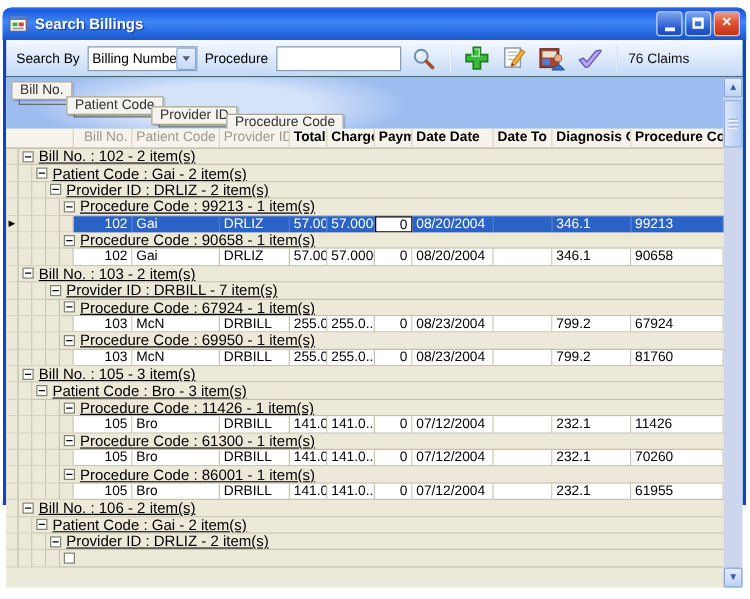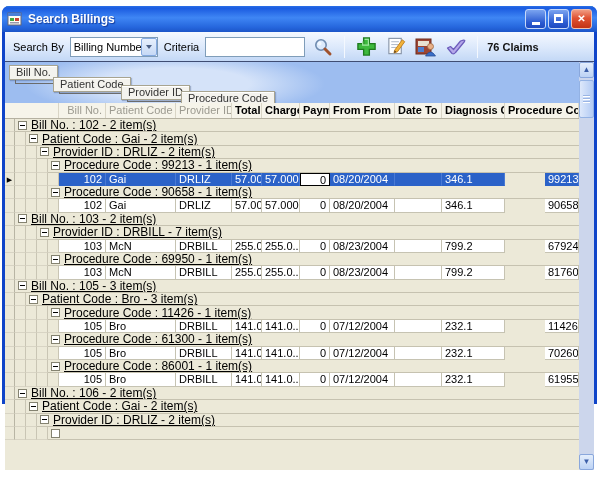--- a/index.html
+++ b/index.html
@@ -33,21 +33,21 @@
     display:flex; align-items:center; position:relative; }
   .combo .val { font-size:11px; padding-left:3px; flex:1; white-space:nowrap; overflow:hidden; }
   .combo .arrow { width:16px; height:18px; margin:0;
     background:linear-gradient(180deg,#e7f0fc,#c6d9f6); border:1px solid #85aae0; border-radius:2px;
     display:flex; align-items:center; justify-content:center; }
   .combo .arrow i { width:0; height:0; border:3px solid transparent; border-top:4px solid #4d6185; margin-top:4px; }
   .criteria-input { width:100px; height:20px; border:1px solid #7f9db9; background:#fff;
     font-size:11px; padding:0 3px; font-family:"Liberation Sans",sans-serif; }
   .ticon { width:24px; height:24px; display:flex; align-items:center; justify-content:center; }
   .tsep { width:1px; height:22px; background:#9cb0d0; border-right:1px solid #f4f8fe; margin:0 3px; }
-  .claims { font-size:11px; font-weight:bold; color:#111; white-space:nowrap; }
+  .claims { font-size:11px; font-weight:normal; color:#111; white-space:nowrap; }
   
   .gridarea { position:absolute; left:0; top:56px; width:589px; height:408px; background:#ece9d8; }
   .grouppanel { position:absolute; left:0; top:0; width:574px; height:41px;
     background:radial-gradient(ellipse 150px 32px at 170px 22px, #d5e3f9 50%, rgba(213,227,249,0) 100%), #9dbdf0;
     overflow:hidden; }
   .gbox { position:absolute; height:15px; background:#f4f3ee; border:1px solid #a8a490;
     box-shadow:inset 0 1px 0 #fff, 1px 1px 1px rgba(60,80,120,.35);
     font-size:11px; color:#333; line-height:13px; padding:0 6px; white-space:nowrap; }
   .gconn { position:absolute; border-left:1px solid #6b6b6b; border-bottom:1px solid #6b6b6b; }
   
@@ -67,21 +67,21 @@
   .indent { width:11px; background:#ece9d8; border-right:1px solid #c9c5b4; border-bottom:1px solid #d8d4c4; }
   .gcell { flex:1; background:#ece9d8; border-bottom:1px solid #c6c2b0; display:flex; align-items:center;
     overflow:hidden; }
   .collapse { width:9px; height:9px; border:1px solid #848270; background:#fff; flex:0 0 auto;
     margin:0 4px 0 3px; position:relative; }
   .collapse i { position:absolute; left:1px; top:3px; width:5px; height:1px; background:#000; }
   .glabel { font-size:12px; color:#000; white-space:nowrap; line-height:12px;text-decoration:underline; }
   .cell { background:#fff; border-right:1px solid #c6c3b2; border-bottom:1px solid #c6c3b2;
     font-size:11px; line-height:12.5px; padding:0 3px; white-space:nowrap; overflow:hidden; color:#000; }
   .cell.r { text-align:right; }
-  .cell.flex { flex:1;margin-left:40px; }
+  .cell.flex { flex:1; }
   .row.sel .cell { background:#2b62c8; color:#fff; border-right-color:#4a7ad4; border-bottom-color:#2b62c8; }
   .row.sel .cell.edit { background:#fff; color:#000; border:1px solid #000; }
   
   .vscroll { position:absolute; right:0; top:0; width:15px; height:408px; background:#ccd6ec; }
   .sbtn { position:absolute; left:0; width:15px; height:16px;
     background:linear-gradient(180deg,#e4eefc,#bcd2f4); border:1px solid #89a7dc; border-radius:2px;
     color:#3b5ea8; font-size:8px; line-height:14px; text-align:center; font-weight:bold; }
   .sbtn.up { top:0; } .sbtn.down { bottom:0; }
   .sthumb { position:absolute; left:0; top:18px; width:15px; height:38px;
     background:linear-gradient(90deg,#dde8fb,#b3cbf4); border:1px solid #93b2e4; border-radius:2px; }
@@ -114,21 +114,21 @@
   </div>
 
   <div class="toolbar">
     <span class="tlabel">Search By</span>
     <span class="combo">
       <span class="val">Billing Number</span>
       <span class="arrow">
           <i></i>
         </span>
     </span>
-    <span class="tlabel">Criteria</span>
+    <span class="tlabel">Procedure</span>
     <input class="criteria-input" value="" style="">
     <span class="ticon">
       <svg width="20" height="20" viewBox="0 0 20 20">
         <circle cx="8" cy="8" r="5.2" fill="#dceafc" stroke="#6f8cb0" stroke-width="1.6"></circle>
         <circle cx="6.5" cy="6.5" r="2" fill="#f4faff" opacity="0.9"></circle>
         <line x1="12" y1="12" x2="17" y2="17" stroke="#a0522d" stroke-width="3" stroke-linecap="round"></line>
       </svg>
     </span>
     <span class="tsep"></span>
     <span class="ticon">
@@ -176,21 +176,21 @@
         <div class="gbox" style="left: 176px; top: 29px;">Procedure Code</div>
       </div>
     <div class="gheader">
         <div class="hspacer"></div>
         <div class="hcell grouped r" style="width: 47px;">Bill No.</div>
         <div class="hcell grouped" style="width: 70px;">Patient Code</div>
         <div class="hcell grouped" style="width: 56px;">Provider ID</div>
         <div class="hcell r" style="width: 30px;">Total</div>
         <div class="hcell r" style="width: 38px;">Charges</div>
         <div class="hcell" style="width: 30px;">Payme...</div>
-        <div class="hcell" style="width: 65px;">From From</div>
+        <div class="hcell" style="width: 65px;">Date Date</div>
         <div class="hcell" style="width: 47px;">Date To</div>
         <div class="hcell" style="width: 63px;">Diagnosis Code</div>
         <div class="hcell flex">Procedure Code</div>
       </div>
     <div class="rows">
         <div class="row">
           <div class="indicator"></div>
           <div class="gcell">
             <div class="collapse">
               <i></i>
@@ -288,20 +288,32 @@
         </div>
         <div class="row">
           <div class="indicator"></div>
           <div class="indent"></div>
           <div class="indent"></div>
           <div class="gcell">
             <div class="collapse">
               <i></i>
             </div>
             <div class="glabel">Provider ID : DRBILL - 7 item(s)</div>
+          </div>
+        </div>
+        <div class="row">
+          <div class="indicator"></div>
+          <div class="indent"></div>
+          <div class="indent"></div>
+          <div class="indent"></div>
+          <div class="gcell">
+            <div class="collapse">
+              <i></i>
+            </div>
+            <div class="glabel">Procedure Code : 67924 - 1 item(s)</div>
           </div>
         </div>
         <div class="row">
           <div class="indicator"></div>
           <div class="indent"></div>
           <div class="indent"></div>
           <div class="indent"></div>
           <div class="indent"></div>
           <div class="cell r" style="width: 47px;">103</div>
           <div class="cell" style="width: 70px;">McN</div>

